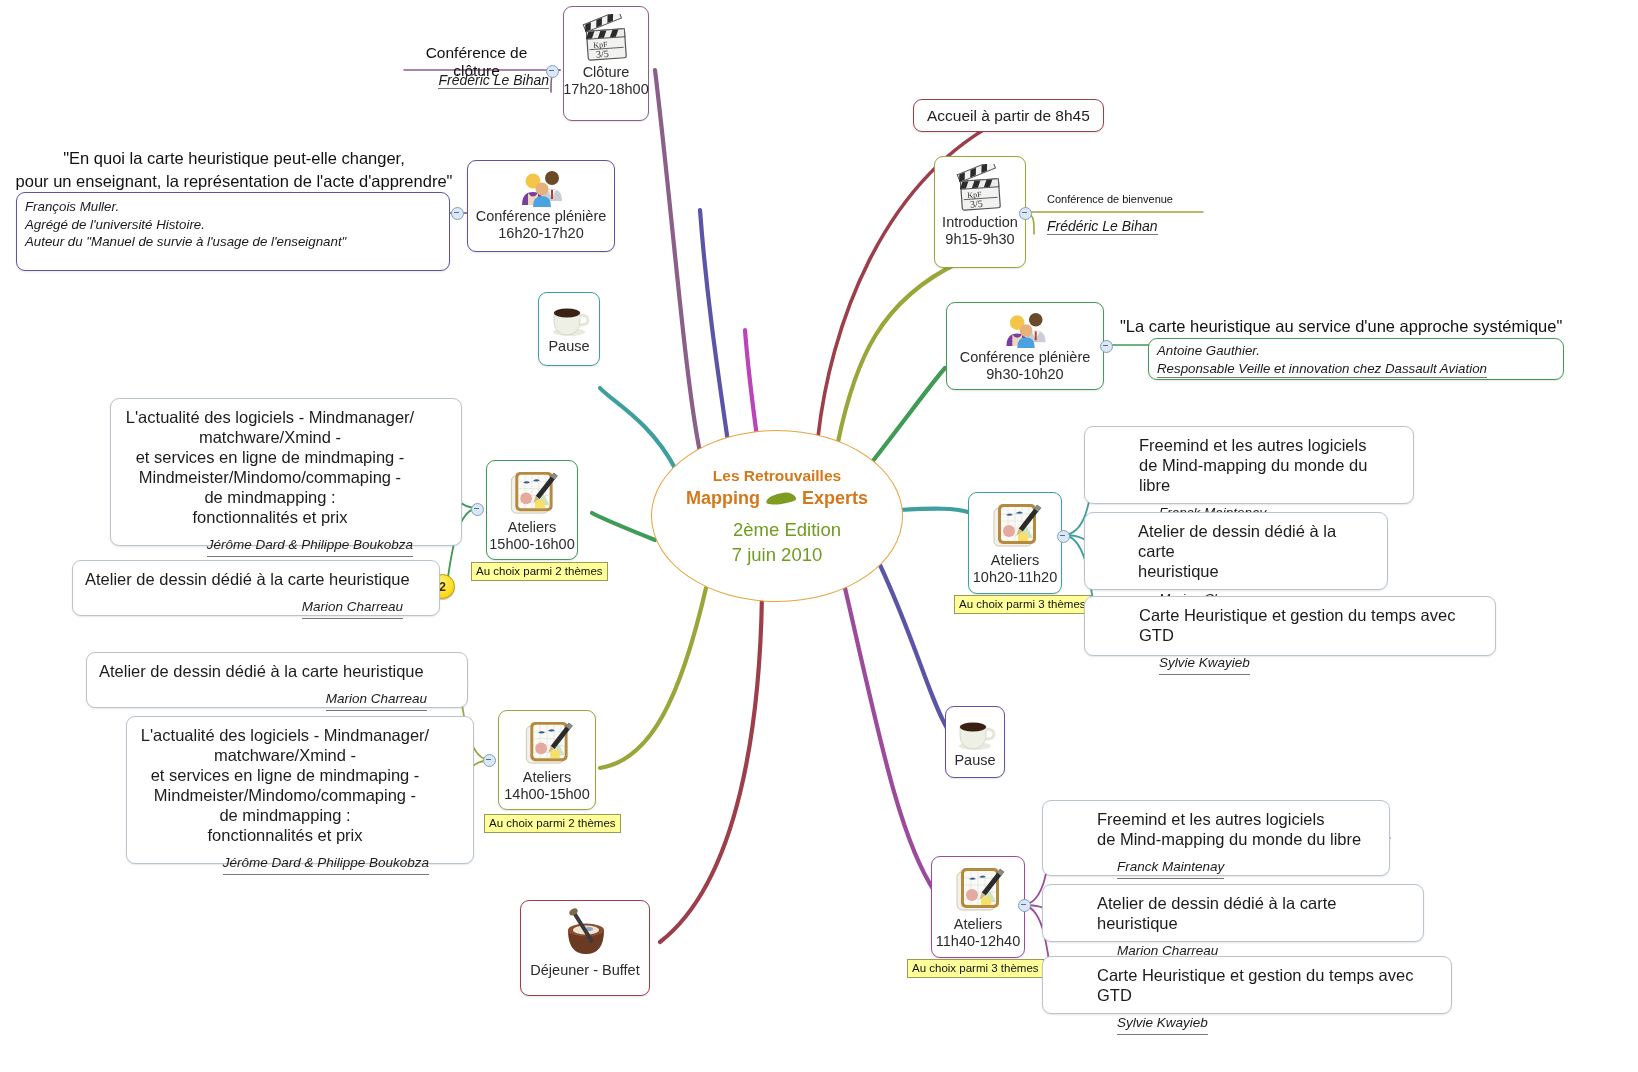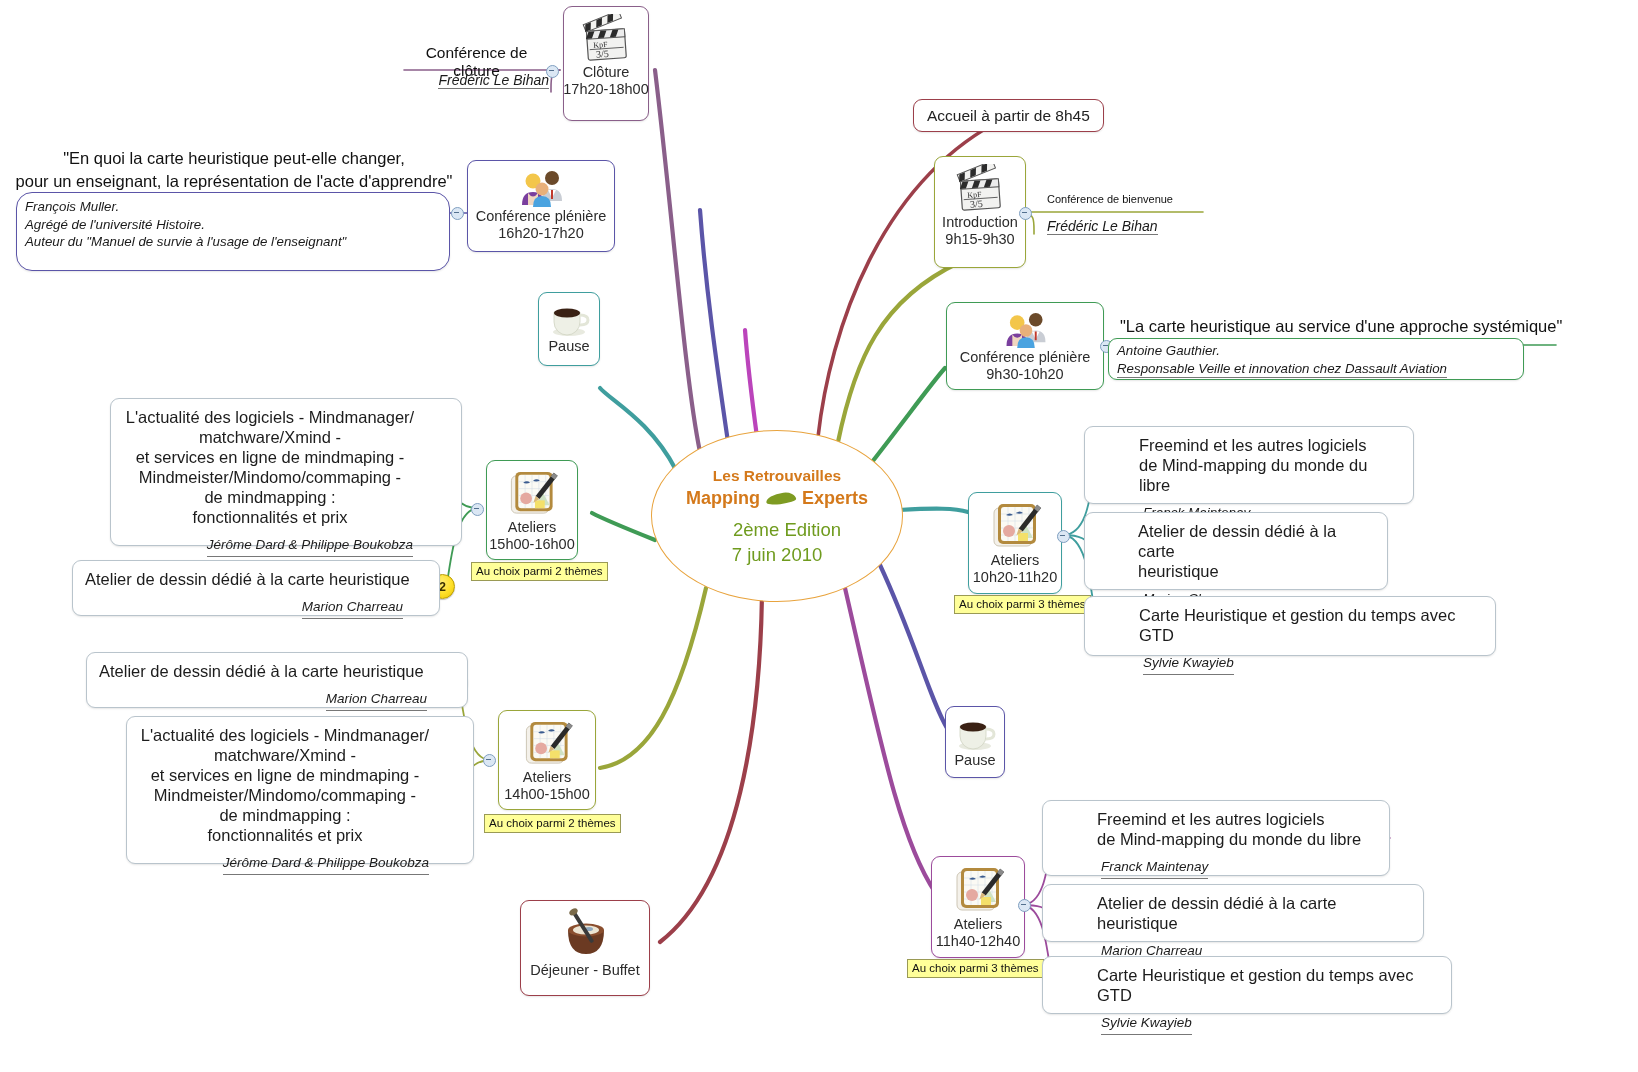--- a/index.html
+++ b/index.html
@@ -16,21 +16,21 @@
   
   .iconnode{display:flex;flex-direction:column;align-items:center;justify-content:flex-start;
             padding:7px 10px 6px 10px;}
   .iconnode .lbl{font-size:14.5px;line-height:17px;text-align:center;color:#2b2b2b;white-space:nowrap;}
 
   
   .topic{padding:8px 12px 6px 12px;}
   .topic .ttl{font-size:16.5px;line-height:20px;color:#1c1c1c;}
   .topic .ttl.center{text-align:center;}
   .topic .sub{font-style:italic;font-size:13.5px;line-height:18px;color:#1c1c1c;
-              margin-top:5px;padding-bottom:2px;display:inline-block;}
+              margin-top:5px;padding-bottom:2px;display:inline-block;margin-left:16px;}
   .topic .subrow{margin-top:4px;}
   .topic .subrow.right{text-align:right;}
   .underline{border-bottom:1px solid #777;}
 
   
   .pill{padding:6px 13px;font-size:15.5px;line-height:19px;white-space:nowrap;}
 
   
   .quote{position:absolute;font-size:16.5px;line-height:21px;color:#111;white-space:nowrap;}
   .quote.ctr{text-align:center;}
@@ -194,21 +194,21 @@
         <path d="M18,39 q0,-11 9,-11 q9,0 9,11 z" fill="#4aa3e0"></path>
       </g>
     </svg>
     <div class="lbl">Conférence plénière</div>
     <div class="lbl">16h20-17h20</div>
   </div>
   <div class="hdl" style="left:451px;top:207px;"></div>
 
   <div class="quote ctr" style="left:14px;top:148px;width:440px;">"En quoi la carte heuristique peut-elle changer,</div>
   <div class="quote ctr" style="left:14px;top:171px;width:440px;">pour un enseignant, la représentation de l'acte d'apprendre"</div>
-  <div class="box" style="left:16px;top:192px;width:434px;height:79px;border-color:#5b55a8;border-radius:16px;">
+  <div class="box" style="left:16px;top:192px;width:434px;height:79px;border-color:#5b55a8;border-radius:9px;">
     <div class="creds" style="padding:5px 8px 0 8px;">
       <div>François Muller.</div>
       <div>Agrégé de l'université Histoire.</div>
       <div>Auteur du "Manuel de survie à l'usage de l'enseignant"</div>
     </div>
   </div>
 
   <div class="box iconnode" style="left:538px;top:292px;width:62px;height:74px;border-color:#3f9e9e;">
     <svg class="ico" width="46" height="38" viewBox="0 0 46 38">
       <ellipse cx="23" cy="32" rx="16" ry="4" fill="#e8eadf"></ellipse>
@@ -267,21 +267,21 @@
         <path d="M13,25 q5,7 10,0 l0,12 l-10,0 z" fill="#f0d6c0"></path>
         <circle cx="27" cy="21" r="6.5" fill="#e8b07a"></circle>
         <path d="M18,39 q0,-11 9,-11 q9,0 9,11 z" fill="#4aa3e0"></path>
       </g>
     </svg>
     <div class="lbl">Conférence plénière</div>
     <div class="lbl">9h30-10h20</div>
   </div>
   <div class="hdl" style="left:1100px;top:340px;"></div>
   <div class="quote" style="left:1120px;top:316px;">"La carte heuristique au service d'une approche systémique"</div>
-  <div class="box" style="left:1108px;top:338px;width:416px;height:42px;border-color:#3f9b55;">
+  <div class="box" style="left:1148px;top:338px;width:416px;height:42px;border-color:#3f9b55;">
     <div class="creds" style="padding:3px 8px 0 8px;">
       <div>Antoine Gauthier.</div>
       <div style="display:inline-block;border-bottom:1px solid #777;">Responsable Veille et innovation chez Dassault Aviation</div>
     </div>
   </div>
 
   <div class="box iconnode" style="left:968px;top:492px;width:94px;height:102px;border-color:#3f9e9e;">
     <svg class="ico" width="54" height="52" viewBox="0 0 54 52">
       <rect x="6" y="8" width="38" height="38" rx="5" fill="#f4f1ea" stroke="#cdc6b5" stroke-width="1"></rect>
       <rect x="10" y="4" width="38" height="40" rx="5" fill="#b38a3e"></rect>

